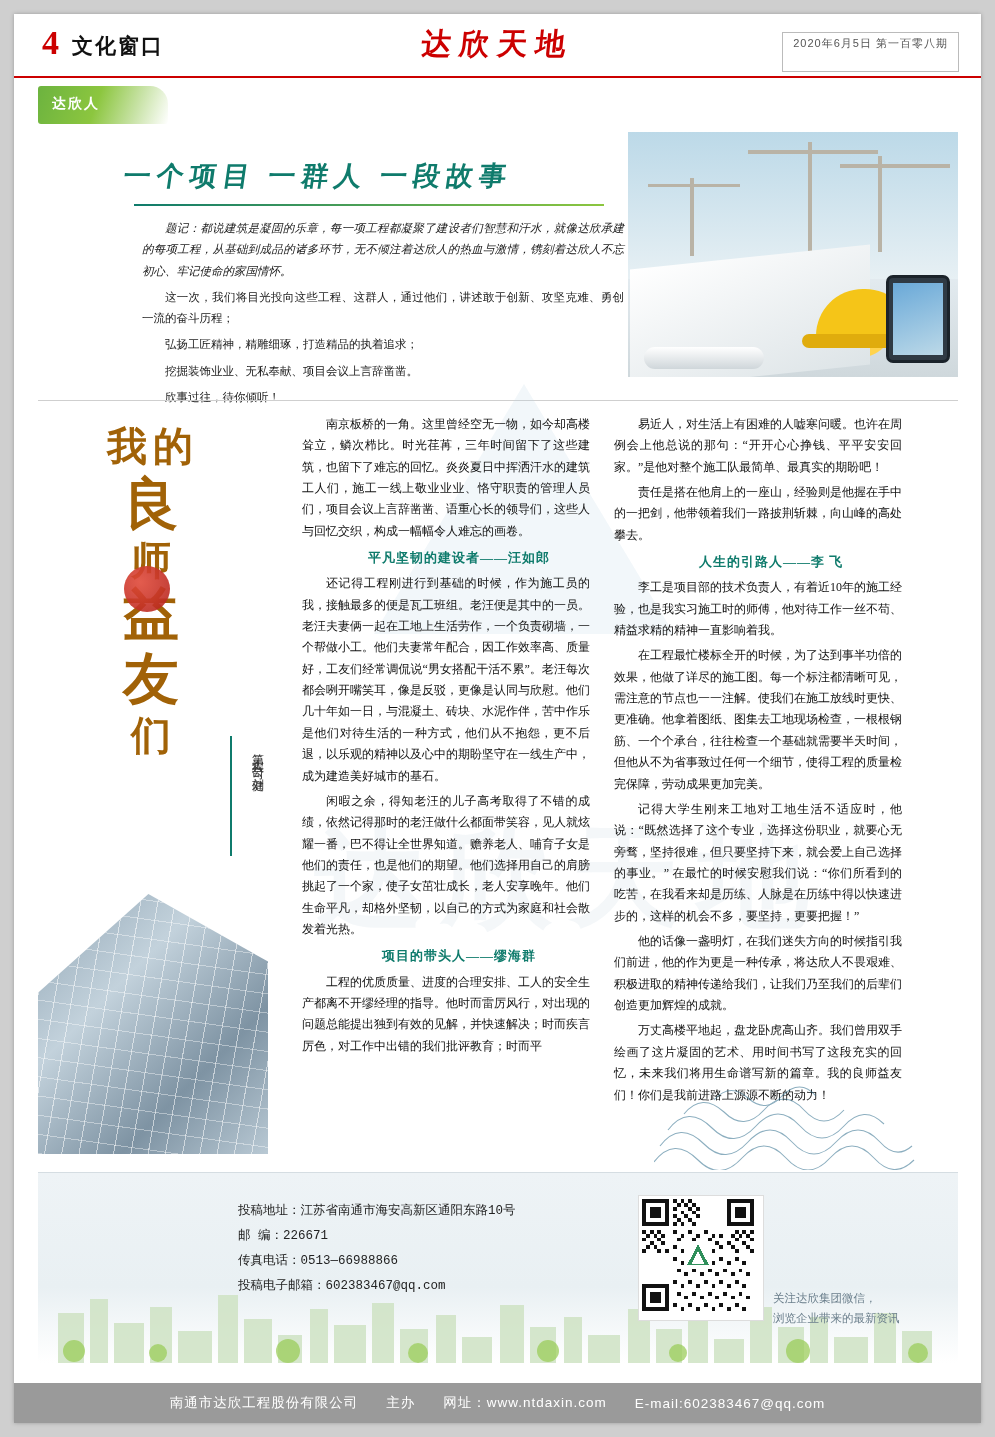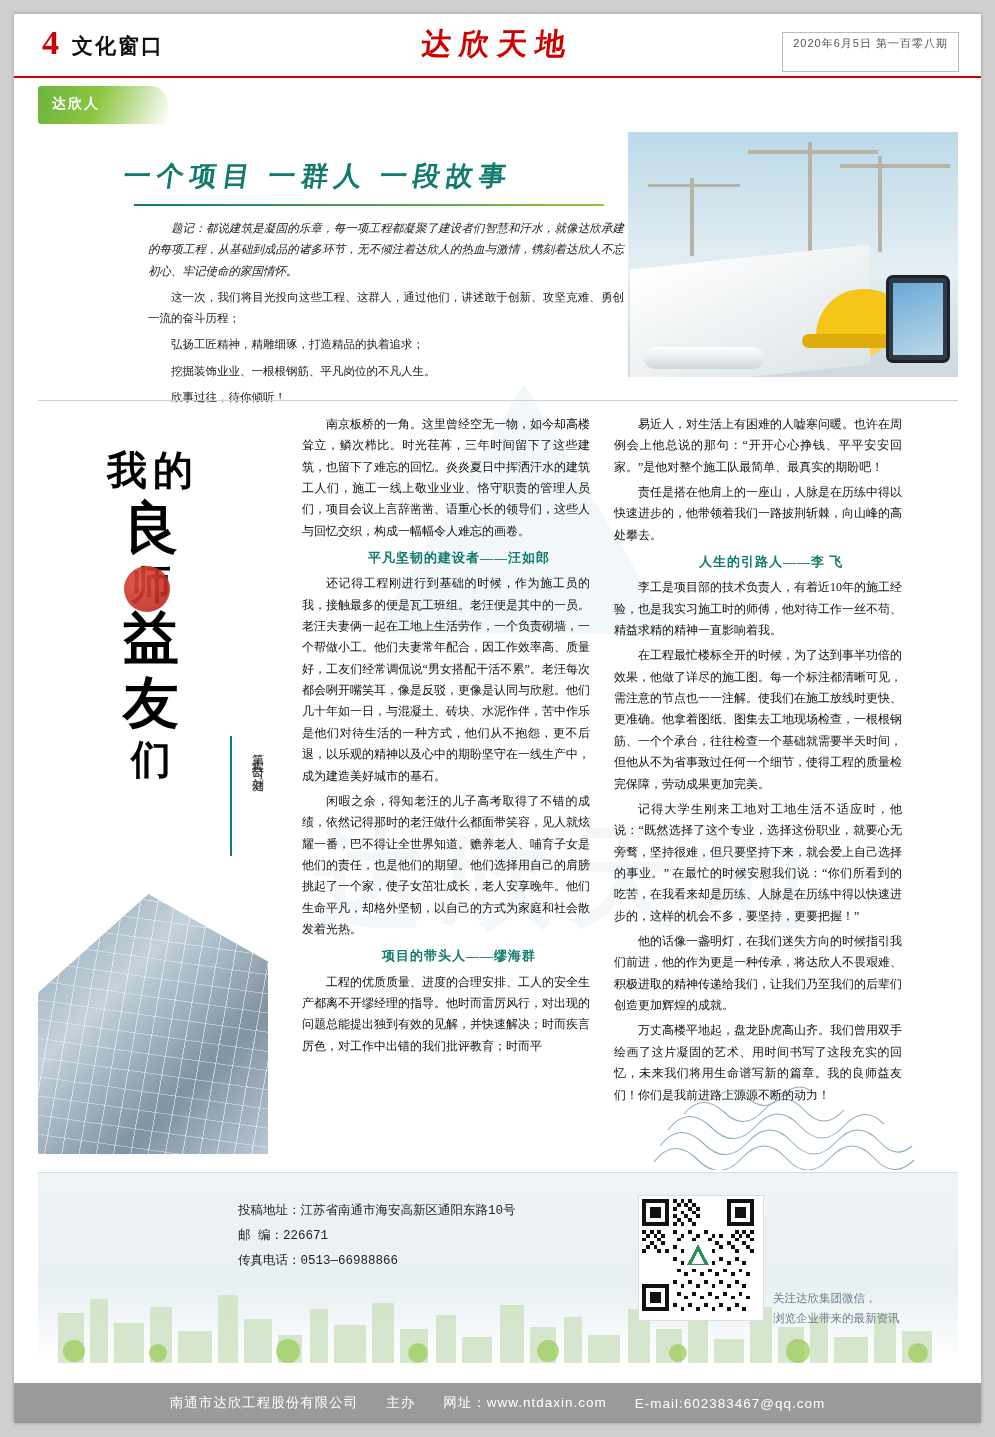--- a/index.html
+++ b/index.html
@@ -116,21 +116,21 @@
   }
   .hero-rule {
     position:absolute; left:96px; top:72px; width:470px; height:2px;
     background:linear-gradient(90deg,#0f7b6c,#8cc63f);
   }
   .hero-text {
     position:absolute; left:96px; top:86px; width:490px;
     font-family:"Liberation Serif", serif;
     font-size:11.5px; line-height:1.85; color:#1a1a1a; text-align:justify;
   }
-  .hero-text p { margin:0 0 5px 14px; text-indent:2em; }
+  .hero-text p { margin:0 0 5px 8px; text-indent:2em; }
   .hero-text .lead { font-style:italic; }
 
   
   .hero-sep {
     position:absolute; left:24px; top:386px; width:920px; height:1px;
     background:#cfcfcf;
   }
 
   
   .watermark {
@@ -151,22 +151,21 @@
   }
 
   
   .left-block {
     position:absolute; left:24px; top:400px; width:250px; height:740px;
   }
   .vtitle {
     position:absolute; right:60px; top:10px;
     width:150px; text-align:center;
     font-family:"Liberation Serif", serif;
-    color:#000000;
-    margin-top:24px;
+    color:#a16207;
   }
   .vt-l1 { font-size:40px; font-weight:bold; letter-spacing:6px; line-height:1.15; }
   .vt-l2 { font-size:56px; font-weight:bold; letter-spacing:4px; line-height:1.1; margin-top:4px; }
   .vt-l3 { font-size:40px; font-weight:bold; letter-spacing:4px; line-height:1.15; margin-top:2px; }
   .vt-l4 { font-size:56px; font-weight:bold; letter-spacing:4px; line-height:1.1; }
   .vt-stamp {
     position:absolute; left:86px; top:152px; width:46px; height:46px;
     border-radius:50%;
     background:radial-gradient(circle at 35% 35%, #e04a3a, #b2211a);
     opacity:.9;
@@ -284,21 +283,21 @@
       <div class="hp-tablet"></div>
     </div>
 
     <div class="hero-head">一个项目  一群人  一段故事</div>
     <div class="hero-rule"></div>
 
     <div class="hero-text">
       <p class="lead">题记：都说建筑是凝固的乐章，每一项工程都凝聚了建设者们智慧和汗水，就像达欣承建的每项工程，从基础到成品的诸多环节，无不倾注着达欣人的热血与激情，镌刻着达欣人不忘初心、牢记使命的家国情怀。</p>
       <p>这一次，我们将目光投向这些工程、这群人，通过他们，讲述敢于创新、攻坚克难、勇创一流的奋斗历程；</p>
       <p>弘扬工匠精神，精雕细琢，打造精品的执着追求；</p>
-      <p>挖掘装饰业业、一根根钢筋、平凡岗位的不凡人生。</p>
+      <p>挖掘装饰业业、无私奉献、项目会议上言辞凿凿。</p>
       <p>欣事过往，待你倾听！</p>
     </div>
   </div>
   <div class="hero-sep"></div>
 
   <div class="watermark">
     <div class="wm-tri"></div>
     <div class="wm-text">达欣天地</div>
   </div>
 
@@ -322,21 +321,21 @@
     <p>南京板桥的一角。这里曾经空无一物，如今却高楼耸立，鳞次栉比。时光荏苒，三年时间留下了这些建筑，也留下了难忘的回忆。炎炎夏日中挥洒汗水的建筑工人们，施工一线上敬业业业、恪守职责的管理人员们，项目会议上言辞凿凿、语重心长的领导们，这些人与回忆交织，构成一幅幅令人难忘的画卷。</p>
     <p class="sub-head">平凡坚韧的建设者——汪如郎</p>
     <p>还记得工程刚进行到基础的时候，作为施工员的我，接触最多的便是瓦工班组。老汪便是其中的一员。老汪夫妻俩一起在工地上生活劳作，一个负责砌墙，一个帮做小工。他们夫妻常年配合，因工作效率高、质量好，工友们经常调侃说“男女搭配干活不累”。老汪每次都会咧开嘴笑耳，像是反驳，更像是认同与欣慰。他们几十年如一日，与混凝土、砖块、水泥作伴，苦中作乐是他们对待生活的一种方式，他们从不抱怨，更不后退，以乐观的精神以及心中的期盼坚守在一线生产中，成为建造美好城市的基石。</p>
     <p>闲暇之余，得知老汪的儿子高考取得了不错的成绩，依然记得那时的老汪做什么都面带笑容，见人就炫耀一番，巴不得让全世界知道。赡养老人、哺育子女是他们的责任，也是他们的期望。他们选择用自己的肩膀挑起了一个家，使子女茁壮成长，老人安享晚年。他们生命平凡，却格外坚韧，以自己的方式为家庭和社会散发着光热。</p>
     <p class="sub-head">项目的带头人——缪海群</p>
     <p>工程的优质质量、进度的合理安排、工人的安全生产都离不开缪经理的指导。他时而雷厉风行，对出现的问题总能提出独到有效的见解，并快速解决；时而疾言厉色，对工作中出错的我们批评教育；时而平</p>
   </div>
 
   <div class="col c2">
     <p>易近人，对生活上有困难的人嘘寒问暖。也许在周例会上他总说的那句：“开开心心挣钱、平平安安回家。”是他对整个施工队最简单、最真实的期盼吧！</p>
-    <p>责任是搭在他肩上的一座山，人脉是在历练中得以快速进步的，他带领着我们一路披荆斩棘，向山峰的高处攀去。</p>
+    <p>责任是搭在他肩上的一座山，经验则是他握在手中的一把剑，他带领着我们一路披荆斩棘，向山峰的高处攀去。</p>
     <p class="sub-head">人生的引路人——李  飞</p>
     <p>李工是项目部的技术负责人，有着近10年的施工经验，也是我实习施工时的师傅，他对待工作一丝不苟、精益求精的精神一直影响着我。</p>
     <p>在工程最忙楼标全开的时候，为了达到事半功倍的效果，他做了详尽的施工图。每一个标注都清晰可见，需注意的节点也一一注解。使我们在施工放线时更快、更准确。他拿着图纸、图集去工地现场检查，一根根钢筋、一个个承台，往往检查一个基础就需要半天时间，但他从不为省事致过任何一个细节，使得工程的质量检完保障，劳动成果更加完美。</p>
     <p>记得大学生刚来工地对工地生活不适应时，他说：“既然选择了这个专业，选择这份职业，就要心无旁骛，坚持很难，但只要坚持下来，就会爱上自己选择的事业。” 在最忙的时候安慰我们说：“你们所看到的吃苦，在我看来却是历练、人脉是在历练中得以快速进步的，这样的机会不多，要坚持，更要把握！”</p>
     <p>他的话像一盏明灯，在我们迷失方向的时候指引我们前进，他的作为更是一种传承，将达欣人不畏艰难、积极进取的精神传递给我们，让我们乃至我们的后辈们创造更加辉煌的成就。</p>
     <p>万丈高楼平地起，盘龙卧虎高山齐。我们曾用双手绘画了这片凝固的艺术、用时间书写了这段充实的回忆，未来我们将用生命谱写新的篇章。我的良师益友们！你们是我前进路上源源不断的动力！</p>
   </div>
 
   <svg class="waves" viewBox="0 0 300 86">
     <g fill="none" stroke="#2f6d8c" stroke-width="1.1">
@@ -390,20 +389,21 @@
           <circle cx="640" cy="74" r="9"></circle>
         <circle cx="760" cy="72" r="12"></circle>
           <circle cx="880" cy="74" r="10"></circle>
       </g>
     </svg>
 
     <div class="contact-text">
       <div>投稿地址：江苏省南通市海安高新区通阳东路10号</div>
       <div>邮    编：226671</div>
       <div>传真电话：0513—66988866</div>
+      <div>投稿电子邮箱：602383467@qq.com</div>
     </div>
 
     <div class="qr">
       <svg class="qrbox" viewBox="0 0 29 29" shape-rendering="crispEdges">
         <rect width="29" height="29" fill="#fff"></rect>
         <g fill="#111">
           <rect x="0" y="0" width="7" height="1"></rect>
             <rect x="0" y="6" width="7" height="1"></rect>
           <rect x="0" y="0" width="1" height="7"></rect>
             <rect x="6" y="0" width="1" height="7"></rect>

